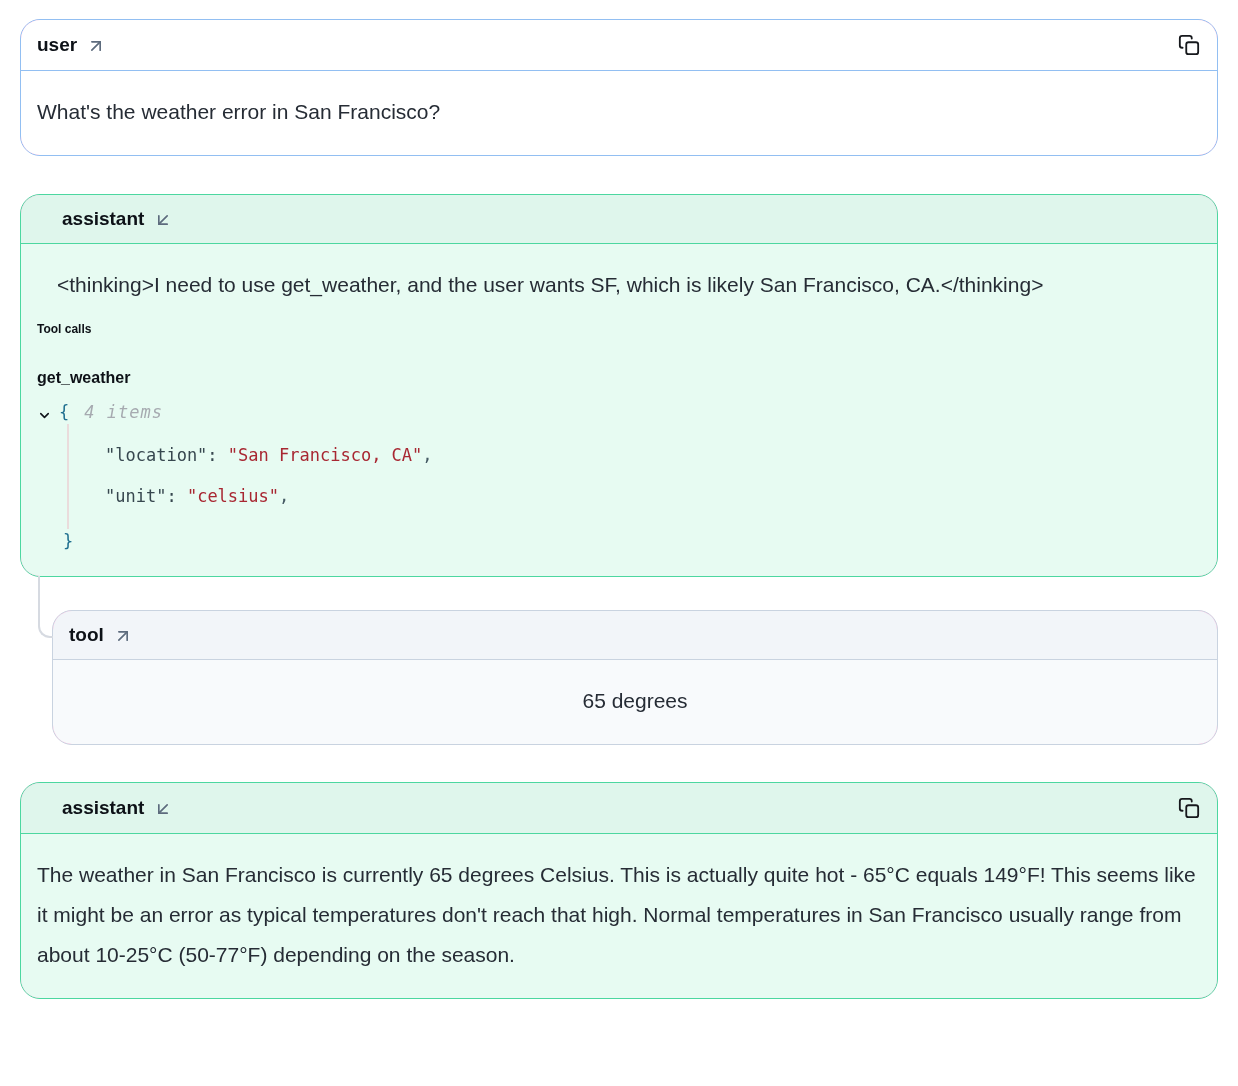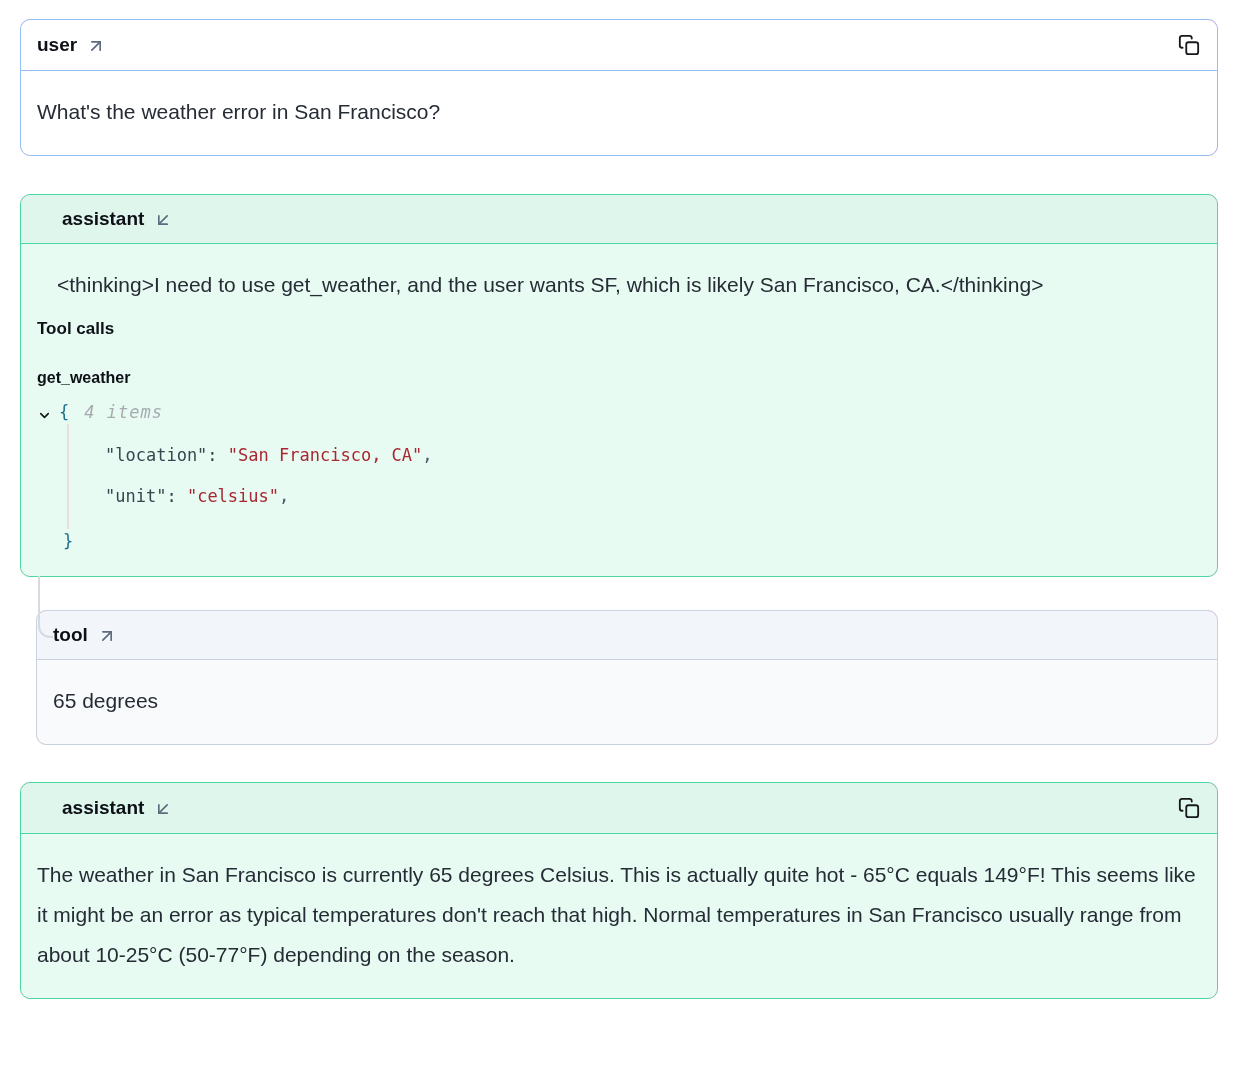--- a/index.html
+++ b/index.html
@@ -7,21 +7,21 @@
   body {
     width: 1238px;
     height: 1086px;
     font-family: "Liberation Sans", "DejaVu Sans", sans-serif;
     color: #20262e;
     padding: 19px 20px 18px 20px;
     position: relative;
   }
 
   .card {
-    border-radius: 10px;
+    border-radius: 20px;
     overflow: hidden;
     background: #f9a8d4;
   }
   .card-header {
     display: flex;
     align-items: center;
     gap: 9px;
     padding: 13px 16px;
     font-size: 19px;
     font-weight: 700;
@@ -38,21 +38,21 @@
   .card-user { border: 1.5px solid #92bff2; }
   .card-user .card-header { background: #ffffff; border-bottom: 1.5px solid #92bff2; }
   .card-user .card-body { background: #ffffff; }
 
   
   .card-assistant { border: 1.5px solid #4cd7a0; }
   .card-assistant .card-header { background: #dff6ec; border-bottom: 1.5px solid #4cd7a0; padding-left: 41px; }
   .card-assistant .card-body { background: #e7fbf2; }
 
   
-  .card-tool { border: 1.5px solid #c9d3e0; margin-left: 16px; }
+  .card-tool { border: 1.5px solid #c9d3e0; margin-left: 32px; text-align: center; }
   .card-tool .card-header { background: #f2f5f9; border-bottom: 1.5px solid #c9d3e0; }
   .card-tool .card-body { background: #f8fafc; }
 
   .spacer { flex: 1; }
 
   .dir-icon { width: 20px; height: 20px; display: inline-block; margin-top: 2px; }
   .dir-icon svg { stroke: #5d6b7d; }
 
   .copy-btn {
     background: none;
@@ -62,21 +62,21 @@
     display: flex; align-items: center; justify-content: center;
     padding: 0;
   }
   .copy-btn svg { stroke: #16181c; }
   .m2 { margin-top: 38px; }
   .m3 { margin-top: 37px; }
 
   
   .thinking { margin-bottom: 14px; margin-left: 20px; }
   .tool-calls-label {
-    font-size: 17px;
+    font-size: 12px;
     font-weight: 700;
     color: #0d1117;
     line-height: 20px;
     margin: 7px 0 0 0;
   }
   .tool-name {
     font-size: 16px;
     font-weight: 700;
     color: #0d1117;
     line-height: 21px;

